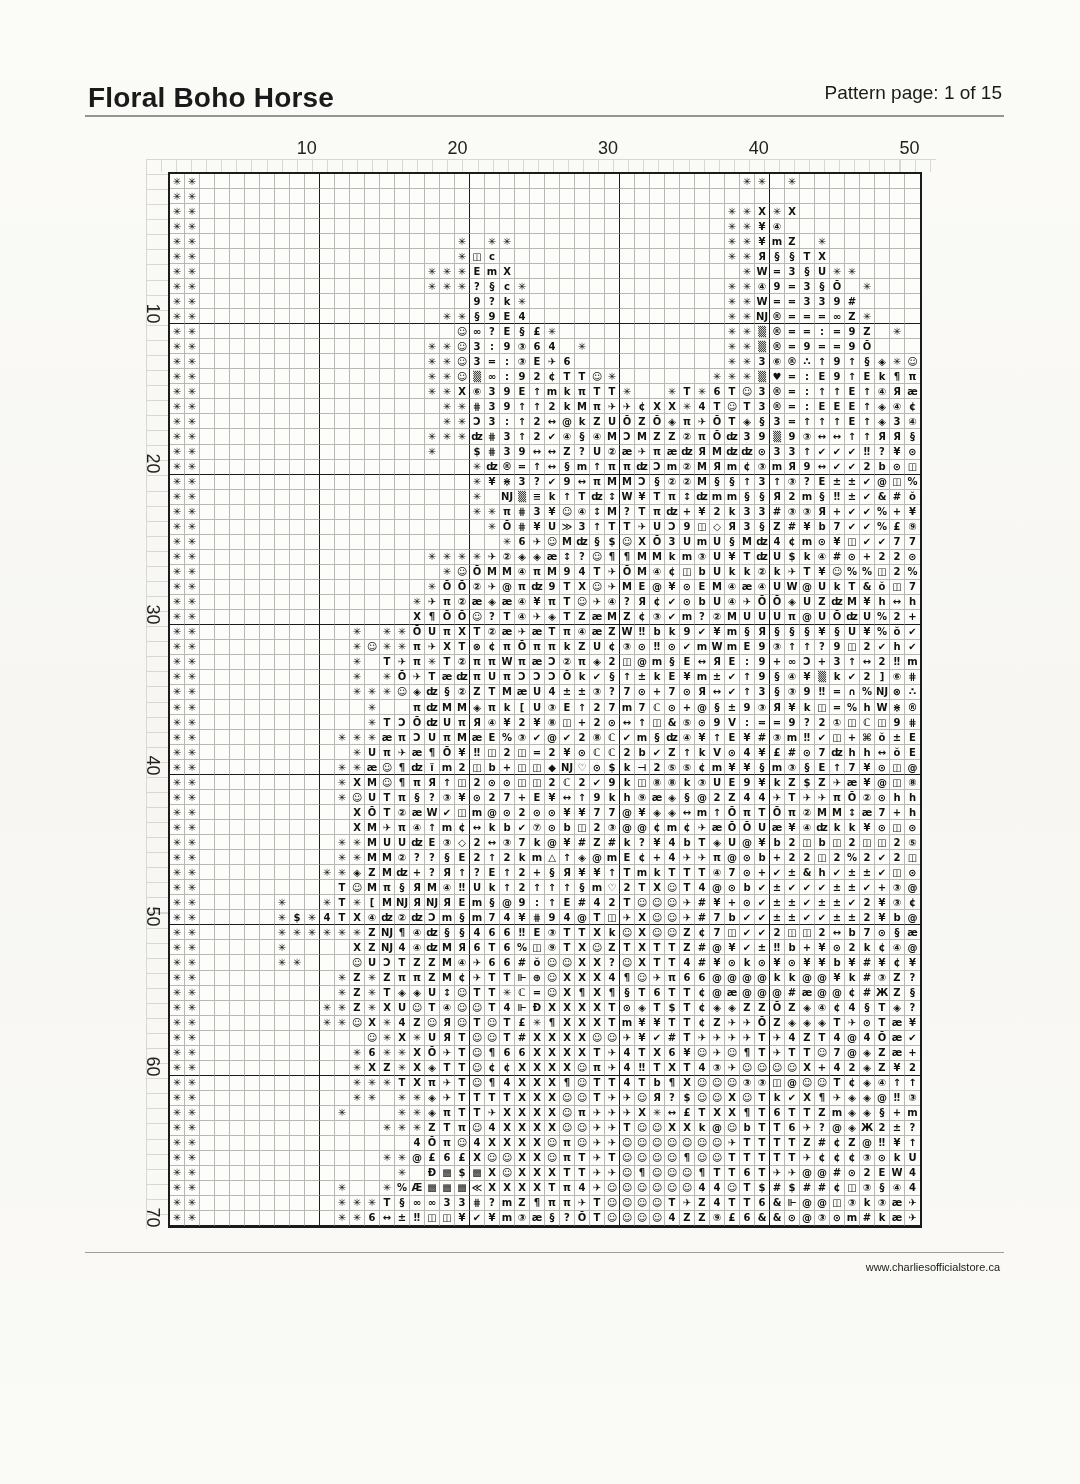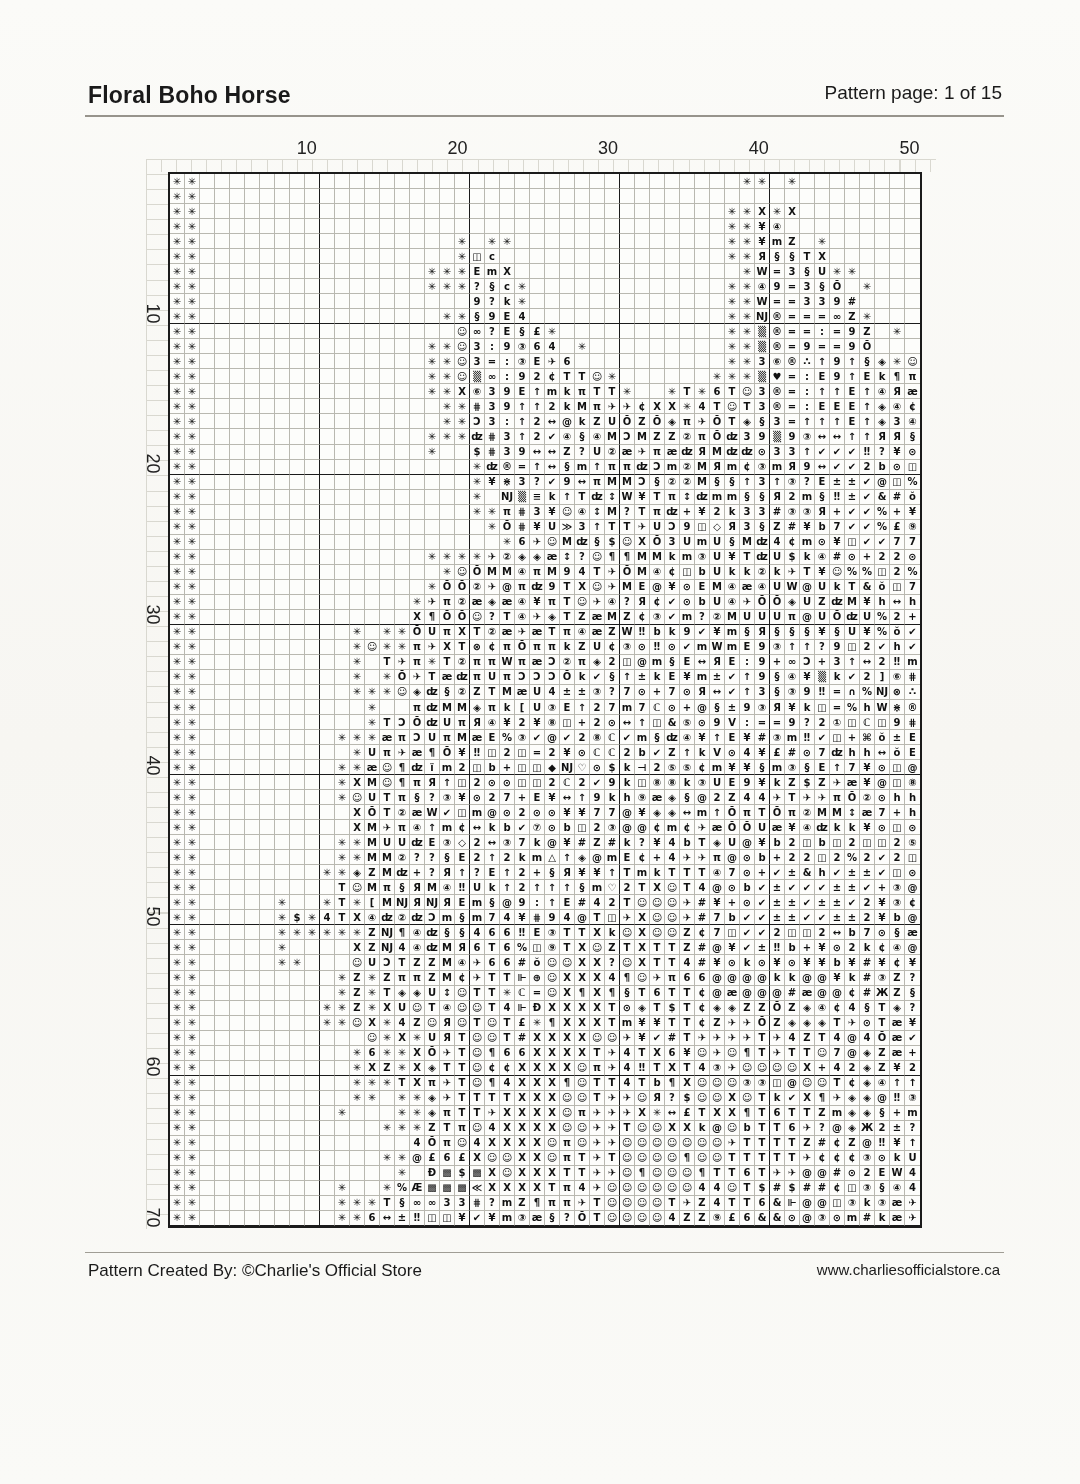--- a/index.html
+++ b/index.html
@@ -9,37 +9,37 @@
     background:#f6f5f1;
     position:relative;
     color:#1a1a1a;
   }
   .page {
     position:absolute; inset:0;
     background:linear-gradient(180deg,#fbfbf8 0%,#f7f6f2 50%,#fafaf7 100%);
   }
   .header-title {
     position:absolute; left:88px; top:82px;
-    font-size:23px; font-weight:bold; letter-spacing:0.2px;
+    font-size:28px; font-weight:bold; letter-spacing:0.2px;
   }
   .page-indicator {
     position:absolute; right:78px; top:82px;
     font-size:19px; font-weight:normal;
   }
   .rule {
     position:absolute; left:85px; width:919px; height:2px;
     background:#97948c;
   }
   .rule.top { top:115px; }
   .rule.bottom { top:1252px; height:1px; background:#a09d95; }
   .footer-credit {
     position:absolute; left:88px; top:1261px; font-size:17px;
   }
   .footer-site {
-    position:absolute; right:80px; top:1261px; font-size:15px;
+    position:absolute; right:80px; top:1261px; font-size:11px;
   }
   
   .margin-strip-top {
     position:absolute; left:146px; top:159px; width:790px; height:13px;
     background:repeating-linear-gradient(90deg,#d9d8d0 0 1px,transparent 1px 15.07px);
     border-top:1px solid #d9d8d0;
   }
   .margin-strip-left {
     position:absolute; left:146px; top:159px; width:22px; height:1070px;
     background:repeating-linear-gradient(180deg,#d9d8d0 0 1px,transparent 1px 15.07px);
@@ -3601,16 +3601,15 @@
       <div class="cell tb">③</div>
       <div class="cell tb">⊙</div>
       <div class="cell tb">m</div>
       <div class="cell tb">#</div>
       <div class="cell tb">k</div>
       <div class="cell tb">æ</div>
       <div class="cell tr tb">✈</div>
     </div>
 
   <div class="rule bottom"></div>
-  <div class="footer-credit">Pattern Created By: ©Charlie's Official Store</div>
   <div class="footer-site">www.charliesofficialstore.ca</div>
 
 </div>
 
 </body></html>

